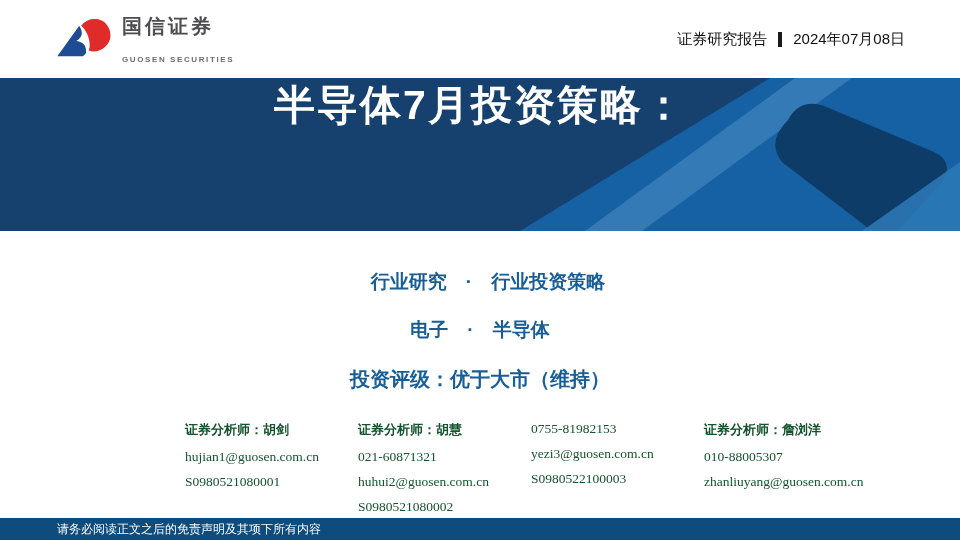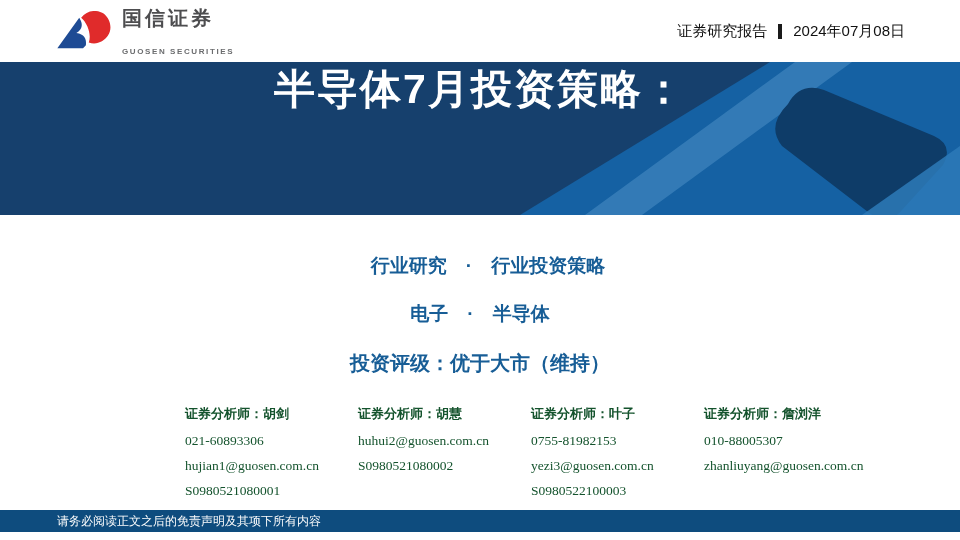--- a/index.html
+++ b/index.html
@@ -8,21 +8,21 @@
     --logo-red:#e02b2b; --logo-blue:#1e4b94; --header-text:#111111;
   }
   *{margin:0;padding:0;box-sizing:border-box;}
   html,body{width:960px;height:540px;}
   body{
     font-family:"Liberation Sans",sans-serif;
     background:#ffffff; position:relative; overflow:hidden;
   }
   
   .header{
-    height:62px; display:flex; align-items:center; justify-content:space-between;
+    height:78px; display:flex; align-items:center; justify-content:space-between;
     padding:0 55px; background:#fff;
   }
   .logo{display:flex; align-items:center; gap:9px;}
   .logo-mark svg{display:block;}
   .logo-cn{font-size:20px; font-weight:bold; color:#4d4d4f; letter-spacing:3px; line-height:1.1;}
   .logo-en{font-size:8px; font-weight:bold; color:#6b6c6e; letter-spacing:1.6px; margin-top:18px;}
   .header-right{display:flex; align-items:center; gap:11px; font-weight:normal; font-size:15px; color:var(--header-text);}
   .header-divider{width:4px; height:15px; background:#1a1a1a;}
   
   .banner{position:relative; height:153px; background:var(--banner-bg); overflow:hidden;}
@@ -43,21 +43,21 @@
   .meta1{margin-top:38px; font-size:19px;margin-left:16px;}
   .meta2{margin-top:22px; font-size:19px;}
   .rating{margin-top:23px; font-size:20px;}
   
   .analysts{display:flex; margin:28px 0 0 185px;}
   .analyst-col{width:173px; font-size:13px; color:#14532d;}
   .analyst-col .name{font-weight:bold; margin-bottom:10px; white-space:nowrap;}
   .analyst-col .row{font-family:"Liberation Serif",serif; font-size:13.5px; margin-bottom:9px; white-space:nowrap;}
   
   .footer{
-    position:absolute; left:0; right:0; bottom:8px; height:22px;
+    position:absolute; left:0; right:0; bottom:0; height:22px;
     background:var(--footer-bg); color:#fdfdfd; font-size:12px;
     display:flex; align-items:center; padding-left:57px;
   }
 </style>
 </head>
 <body>
 
 <div class="header">
   <div class="logo">
     <span class="logo-mark">
@@ -90,31 +90,30 @@
   </div>
 </div>
 
 <div class="meta meta1">行业研究　·　行业投资策略</div>
 <div class="meta meta2">电子　·　半导体</div>
 <div class="meta rating">投资评级：优于大市（维持）</div>
 
 <div class="analysts">
   <div class="analyst-col">
     <div class="name"><span>证券分析师：</span><span>胡剑</span></div>
-    <div class="row">021-60893306</div>
     <div class="row">hujian1@guosen.com.cn</div>
     <div class="row">S0980521080001</div>
   </div>
   <div class="analyst-col">
     <div class="name"><span>证券分析师：</span><span>胡慧</span></div>
+    <div class="row">021-60871321</div>
     <div class="row">huhui2@guosen.com.cn</div>
     <div class="row">S0980521080002</div>
   </div>
   <div class="analyst-col">
-    <div class="name"><span>证券分析师：</span><span>叶子</span></div>
     <div class="row">0755-81982153</div>
     <div class="row">yezi3@guosen.com.cn</div>
     <div class="row">S0980522100003</div>
   </div>
   <div class="analyst-col">
     <div class="name"><span>证券分析师：</span><span>詹浏洋</span></div>
     <div class="row">010-88005307</div>
     <div class="row">zhanliuyang@guosen.com.cn</div>
   </div>
 </div>

